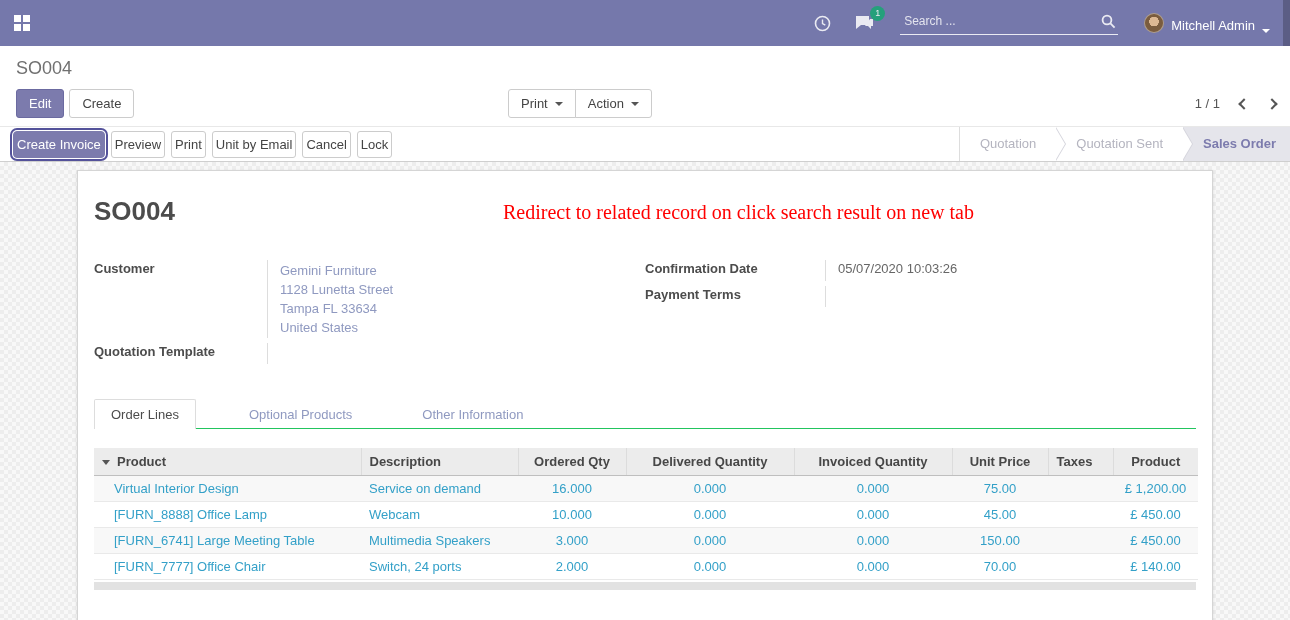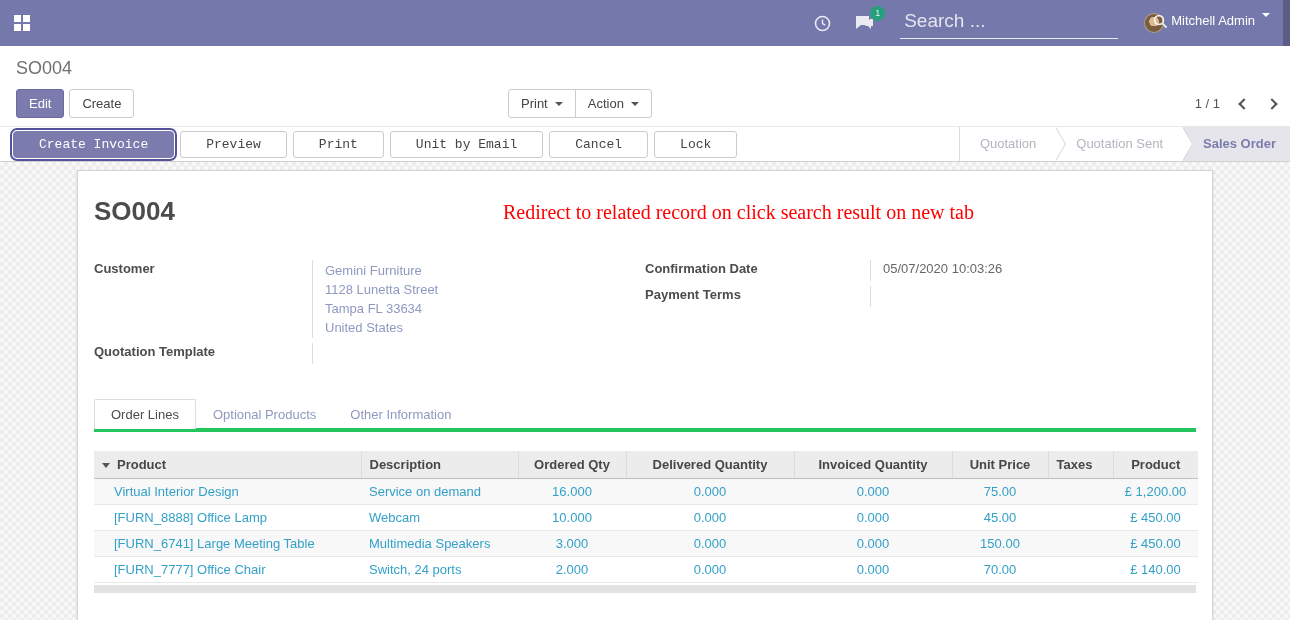--- a/index.html
+++ b/index.html
@@ -9,23 +9,23 @@
   
   .navbar { position: relative; height: 46px; background: #7578ab; display: flex; align-items: center; padding: 0 14px; color: #fff; }
   .apps-icon { display: grid; grid-template-columns: 7px 7px; grid-template-rows: 7px 7px; gap: 2px; cursor: pointer; }
   .apps-icon span { background: #fff; }
   .nav-right { margin-left: auto; display: flex; align-items: center; }
   .nav-icon { width: 20px; height: 20px; display: inline-flex; align-items: center; justify-content: center; cursor: pointer; opacity: .85; }
   .nav-activities { margin-right: 22px; }
   .nav-messages { position: relative; margin-right: 26px; }
   .nav-badge { position: absolute; top: -7px; right: -11px; min-width: 15px; height: 15px; border-radius: 8px; background: #18a873; color: #fff; font-size: 9px; line-height: 15px; text-align: center; padding: 0 3px; }
   .nav-searchwrap { display: flex; align-items: center; width: 218px; border-bottom: 1px solid rgba(255,255,255,.85); margin-right: 26px; padding-bottom: 3px; }
-  .nav-search { flex: 1; background: transparent; border: none; outline: none; color: #fff; font-size: 19px; font-family: "Liberation Sans", sans-serif; padding: 3px 4px; }
+  .nav-search { flex: 1; background: transparent; border: none; outline: none; color: #fff; font-size: 12px; font-family: "Liberation Sans", sans-serif; padding: 3px 4px; }
   .nav-search::placeholder { color: rgba(255,255,255,.8); }
-  .user-menu { display: flex; align-items: flex-start; gap: 7px; cursor: pointer; margin-right: 6px; }
+  .user-menu { display: flex; align-items: flex-end; gap: 7px; cursor: pointer; margin-right: 6px; }
   .avatar { width: 20px; height: 20px; border-radius: 50%; background: radial-gradient(circle at 50% 42%, #dcb893 34%, #7a5c3e 36%); border: 1px solid rgba(255,255,255,.4); }
   .caret-down { width: 0; height: 0; border-left: 4px solid transparent; border-right: 4px solid transparent; border-top: 4px solid currentColor; display: inline-block; }
   .nav-scrollbar { position: absolute; right: 0; top: 0; width: 7px; height: 46px; background: rgba(0,0,0,.22); }
 
   
   .control-panel { position: relative; height: 80px; background: #fff; padding: 10px 16px 0; }
   .breadcrumb { font-size: 18px; color: #707070; line-height: 24px; }
   .cp-buttons { margin-top: 9px; display: flex; gap: 5px; }
   .btn { font-family: "Liberation Sans", sans-serif; font-size: 13px; padding: 5px 12px; border-radius: 3px; border: 1px solid #ccc; background: #fff; color: #444; cursor: pointer; line-height: 17px; }
   .btn-primary { background: #7c7bad; border-color: #6b6aa0; color: #fff; }
@@ -35,45 +35,45 @@
   .cp-center .btn:last-child { border-radius: 0 3px 3px 0; margin-left: -1px; justify-content: space-between; }
   .cp-center .caret-down { border-top-color: #555; }
   .pager { position: absolute; right: 14px; top: 50px; display: flex; align-items: center; gap: 20px; color: #555; }
   .chev { width: 8px; height: 8px; border-left: 2px solid #555; border-bottom: 2px solid #555; display: inline-block; cursor: pointer; }
   .chev-left { transform: rotate(45deg); }
   .chev-right { transform: rotate(-135deg); }
 
   
   .action-bar { height: 36px; background: #fff; border-top: 1px solid #e8e8e8; border-bottom: 1px solid #cfcfcf; display: flex; align-items: center; }
   .ab-buttons { display: flex; gap: 6px; padding-left: 13px; align-items: center; flex: 1; }
-  .ab-buttons .btn { padding: 4px 25px; font-family: Liberation Mono, monospace; }
+  .ab-buttons .btn { padding: 4px 3px; }
   .btn-focus { background: #7c7bad; border: 1px solid #7c7bad; color: #fff; border-radius: 4px; box-shadow: 0 0 0 1px #fff, 0 0 0 3px #54529a; }
   .stages { display: flex; height: 100%; border-left: 1px solid #ddd; }
   .stage { position: relative; padding: 0 20px; line-height: 34px; color: #b4b4bf; background: #fff; white-space: nowrap; cursor: pointer; }
   .stage:not(:last-child)::before { content: ""; position: absolute; right: -10px; top: 0; border-top: 17px solid transparent; border-bottom: 17px solid transparent; border-left: 10px solid #d4d4dc; z-index: 1; }
   .stage:not(:last-child)::after { content: ""; position: absolute; right: -9px; top: 0; border-top: 17px solid transparent; border-bottom: 17px solid transparent; border-left: 10px solid #fff; z-index: 2; }
   .stage.active { background: #e5e5eb; color: #7c7bad; font-weight: bold; padding-right: 14px; }
 
   
   .content { height: 458px; background: conic-gradient(#ededed 0 25%, #f8f8f8 25% 50%, #ededed 50% 75%, #f8f8f8 75%) 0 0 / 8px 8px; padding-top: 8px; }
   .sheet { position: relative; width: 1136px; margin: 0 auto; background: #fff; border: 1px solid #d5d5d5; box-shadow: 0 1px 3px rgba(0,0,0,.12); padding: 16px 16px 40px; min-height: 470px; }
   .sheet-title { font-size: 26px; font-weight: bold; color: #4c4c4c; margin-top: 9px; }
   .annotation { position: absolute; left: 425px; top: 30px; font-family: "Liberation Serif", serif; font-size: 20px; color: #ff0000; white-space: nowrap; }
 
   .o-group { display: flex; margin-top: 33px; }
   .o-col { width: 50%; }
-  .o-field { display: flex; margin-bottom: 5px; gap: 45px; }
+  .o-field { display: flex; margin-bottom: 5px; }
   .o-label { width: 145px; font-weight: bold; color: #4c4c4c; padding-top: 1px; }
   .o-col-right .o-label { width: 152px; }
   .o-value { border-left: 1px solid #ddd; padding: 1px 0 1px 12px; min-height: 21px; flex: 1; color: #666; margin-left: 28px; }
   .o-value-link { color: #8f99c0; }
   .o-value-link div { line-height: 19px; }
 
   
-  .tabs { display: flex; margin-top: 30px; border-bottom: 4px solid #22c55e; }
+  .tabs { display: flex; margin-top: 30px; border-bottom: 1px solid #22c55e; gap: 36px; }
   .tab { padding: 7px 16px; color: #8f99c0; cursor: pointer; border: 1px solid transparent; border-bottom: none; margin-bottom: -1px; }
   .tab.active { color: #4c4c4c; background: #fff; border-color: #ddd; border-radius: 2px 2px 0 0; }
 
   
   table.olist { width: 100%; border-collapse: collapse; table-layout: fixed; margin-top: 19px; }
   .olist th { background: #ececec; font-weight: bold; color: #474747; text-align: left; padding: 5px 8px; border-right: 1px solid #dcdcdc; border-bottom: 1px solid #bfbfbf; height: 27px; }
   .olist th:last-child { border-right: none; }
   .olist th.num, .olist td.num { text-align: center; }
   .olist td { padding: 4px 8px; color: #33a0c8; border-bottom: 1px solid #e9e9e9; height: 26px; cursor: pointer; white-space: nowrap; overflow: hidden; }
   .olist tbody tr:nth-child(odd) { background: #f8f8f8; }

